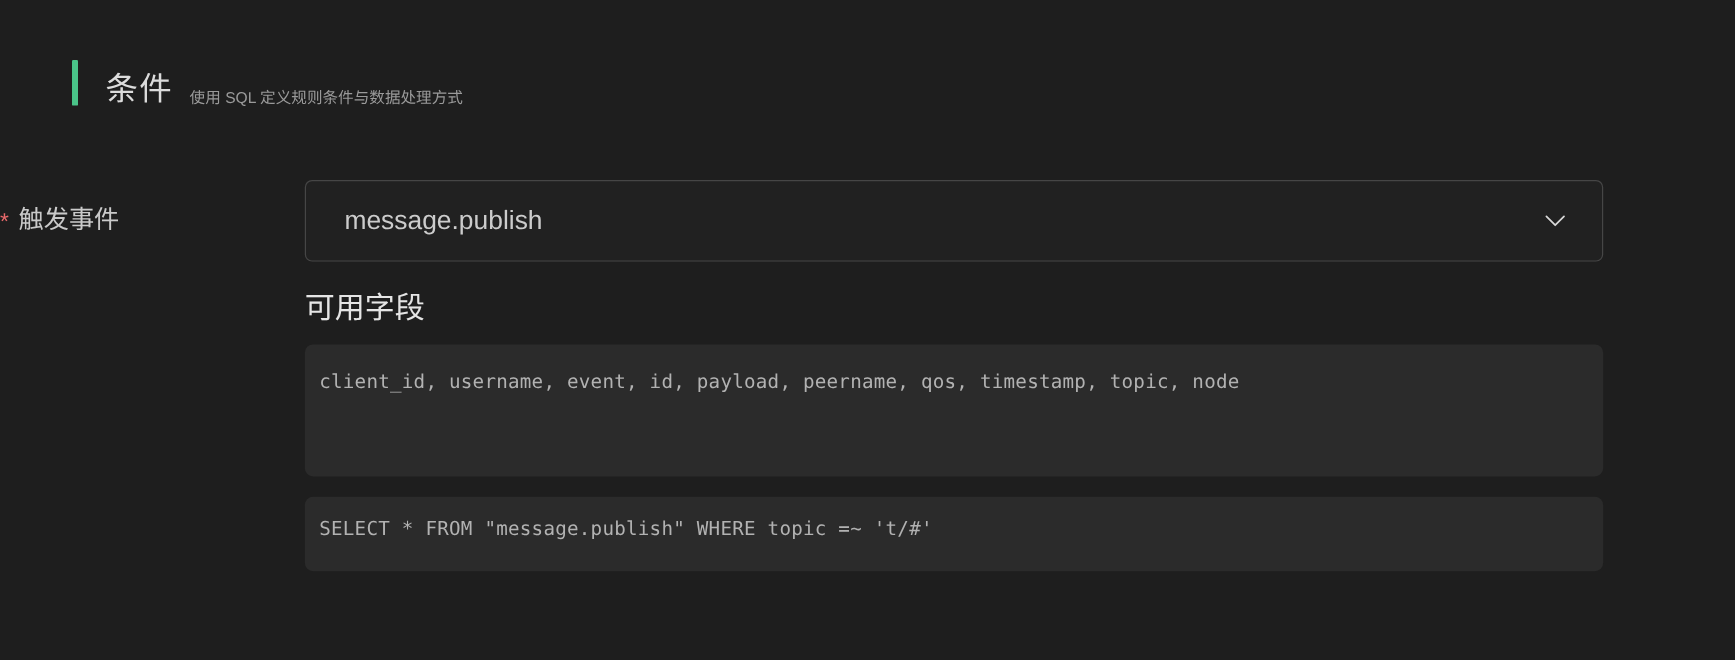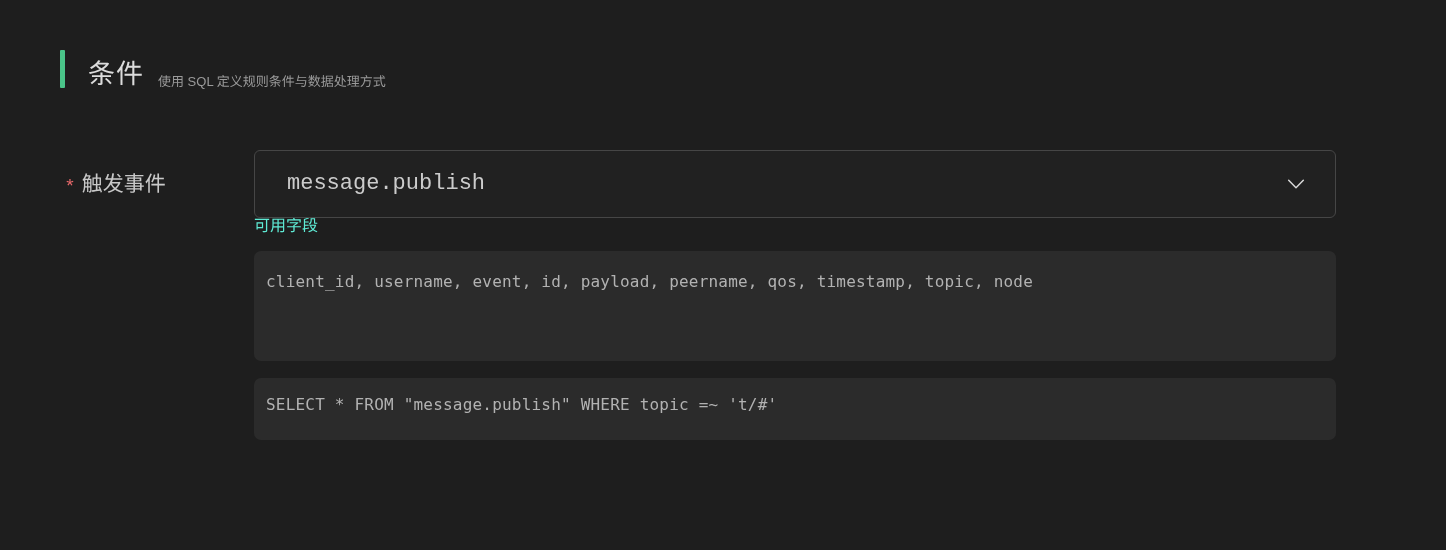--- a/index.html
+++ b/index.html
@@ -69,21 +69,21 @@
     position: absolute;
     left: 0;
     top: 150px;
     width: 1446px;
     display: flex;
     align-items: flex-start;
   }
 
   .form-label {
     width: 254px;
-    text-align: center;
+    text-align: left;
     padding-right: 22px;
     font-size: 21px;
     color: #c9c9c9;
     line-height: 68px;
     white-space: nowrap;
     flex: 0 0 auto;
   }
 
   .required-star {
     color: #e8696b;
@@ -101,21 +101,20 @@
   .select-box {
     position: relative;
     width: 1082px;
     height: 68px;
     background: #212121;
     border: 1px solid #464646;
     border-radius: 6px;
     display: flex;
     align-items: center;
     cursor: pointer;
-    font-family: Liberation Mono, monospace;
   }
 
   .select-value {
     font-size: 22px;
     color: #cccccc;
     padding-left: 32px;
     line-height: 1;
     user-select: none;
   }
 
@@ -126,23 +125,24 @@
     transform: translateY(-50%);
     width: 22px;
     height: 22px;
     display: block;
   }
 
   .chevron-down svg { display: block; }
 
   
   .sub-label {
-    font-size: 16px;
-    color: #5eead4;
-    line-height: 1;
+    font-size: 25px;
+    color: #e5e5e5;
+    line-height: 1;
+    margin-top: 27px;
     margin-bottom: 0;
     white-space: nowrap;
   }
 
   
   .code-block {
     margin-top: 17px;
     background: #2b2b2b;
     border-radius: 7px;
     padding: 16px 12px 16px 12px;

